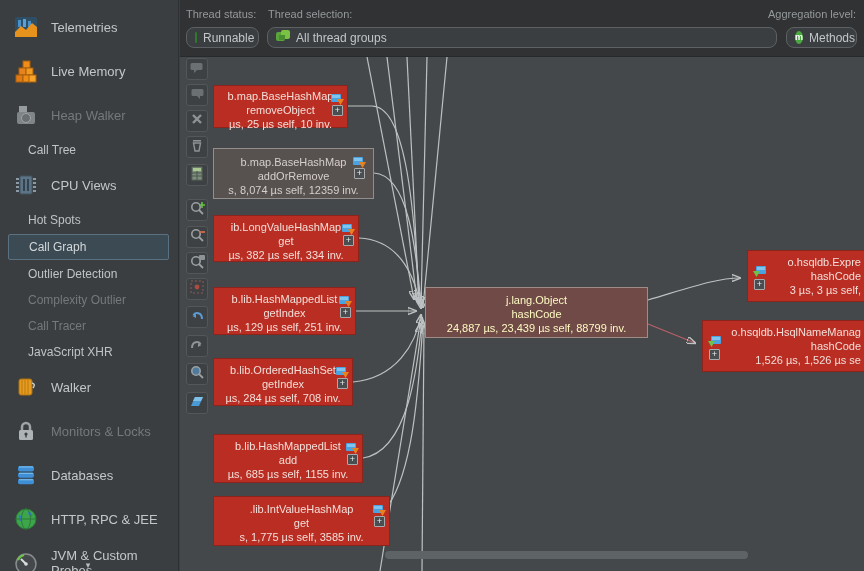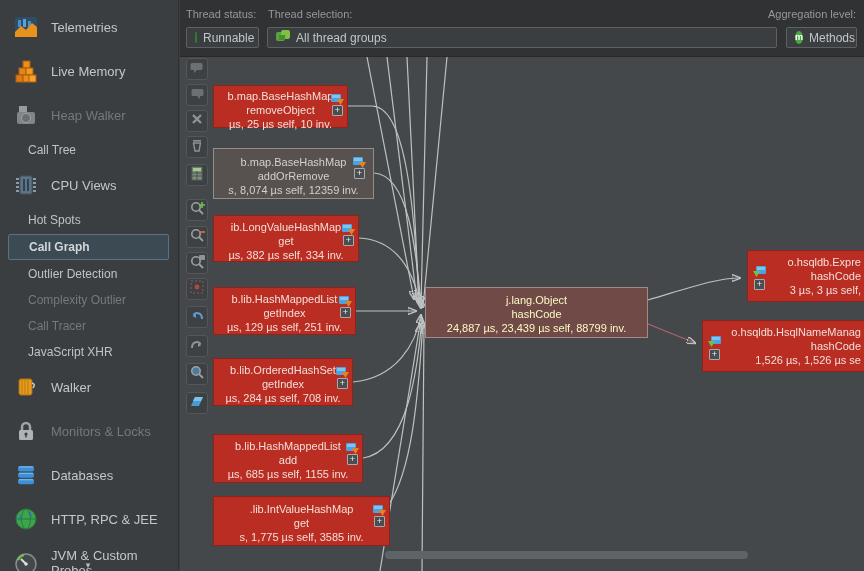--- a/index.html
+++ b/index.html
@@ -8,30 +8,30 @@
 
   
   .sidebar{position:absolute;left:0;top:0;width:179px;height:571px;background:#3b3e40;
            border-right:1px solid #2e3133;padding-top:5px;box-sizing:border-box;}
   .sb-item{display:flex;align-items:center;}
   .sb-main{height:44px;padding-left:13px;gap:12px;font-size:13px;color:#c3c7c9;}
   .sb-main .sb-ico{width:26px;height:26px;flex:0 0 26px;}
   .sb-sub{height:26px;padding-left:28px;font-size:12px;color:#bfc3c5;}
   .dim{color:#75797b !important;}
   .sb-sub.selected{height:24px;margin:1px 9px 1px 8px;padding-left:20px;
-       background:#3c4a53;border:1px solid #5a7181;border-radius:2px;color:#d2d7d9;font-weight:bold;}
+       background:#3c4a53;border:1px solid #5a7181;border-radius:2px;color:#d2d7d9;}
   .sb-chevron{position:absolute;left:78px;bottom:0px;width:20px;height:10px;
        font-size:9px;color:#b8bcbe;text-align:center;line-height:9px;}
 
   
   .topbar{position:absolute;left:180px;top:0;width:684px;height:57px;background:#303234;
           border-bottom:1px solid #272a2b;box-sizing:border-box;}
   .tb-label{position:absolute;top:8px;font-size:11px;color:#95999b;white-space:nowrap;}
   .combo{position:absolute;top:27px;height:21px;background:#3a3e40;border:1px solid #5d6163;
-         border-radius:2px;display:flex;align-items:center;gap:6px;padding:0 8px;
+         border-radius:8px;display:flex;align-items:center;gap:6px;padding:0 8px;
          font-size:12px;color:#c2c6c8;box-sizing:border-box;white-space:nowrap;}
   .chip-runnable{width:13px;height:9px;background:#45b440;border:1px solid #2d7a2a;border-radius:2px;}
   .ico-m{width:13px;height:13px;border-radius:50%;background:#49a83e;color:#fff;font-size:9px;
          font-weight:bold;text-align:center;line-height:13px;}
 
   
   .graphpanel{position:absolute;left:180px;top:57px;width:684px;height:514px;background:#45484a;}
   .gtb{position:absolute;left:6px;width:22px;height:22px;background:#3e4143;border:1px solid #535759;
        border-radius:3px;display:flex;align-items:center;justify-content:center;box-sizing:border-box;}
   .canvas{position:absolute;left:32px;top:0;width:652px;height:514px;overflow:hidden;}

